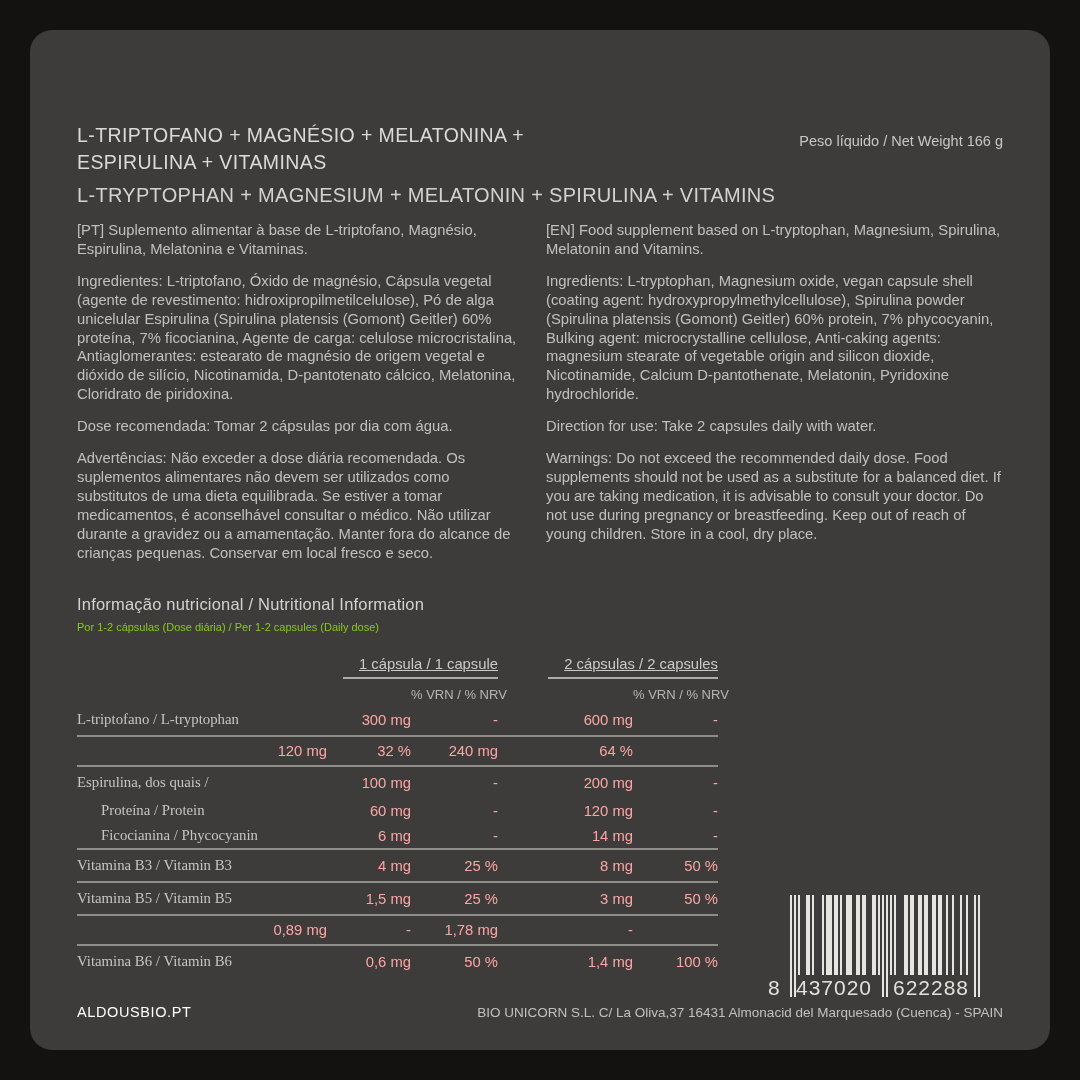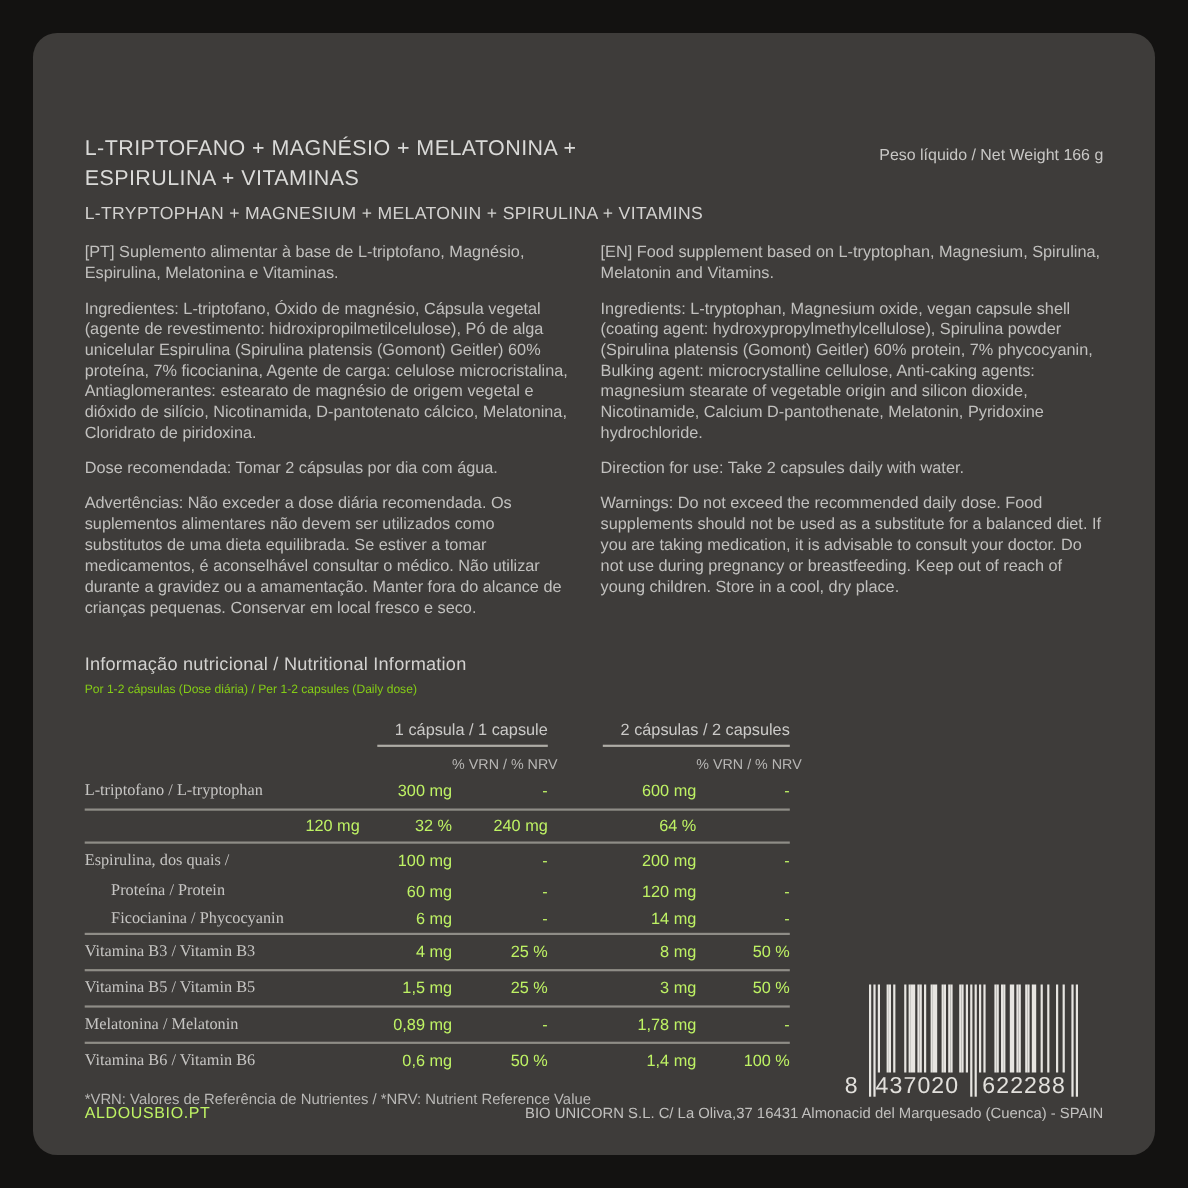--- a/index.html
+++ b/index.html
@@ -14,45 +14,45 @@
     background:#3e3c3a;
     border-radius:22px;
     color:#c4c3c1;
     overflow:hidden;
   }
   .content{position:absolute;inset:0;padding:45px 47px;box-sizing:border-box;margin-top:47px;}
 
   
   .top{display:flex;justify-content:space-between;align-items:flex-start;}
   .title-pt{font-size:19.5px;line-height:27px;color:#dadad8;letter-spacing:.4px;}
-  .title-en{font-size:16px;line-height:20px;color:#d3d2d0;letter-spacing:.3px;margin-top:9px;}
+  .title-en{font-size:20px;line-height:20px;color:#d3d2d0;letter-spacing:.3px;margin-top:9px;}
   .net{font-size:14.5px;color:#c8c7c5;margin-top:11px;white-space:nowrap;}
 
   
   .cols{
     display:grid;grid-template-columns:441px 457px;column-gap:28px;
     margin-top:16px;font-size:14.8px;line-height:18.9px;color:#c1c0be;
   }
   .cols p{margin:0 0 13px 0;}
 
   
   .nutrition{position:absolute;left:47px;top:518px;width:660px;}
   .nut-head{font-size:16.5px;color:#d3d2d0;letter-spacing:.2px;}
   .nut-sub{font-size:11px;color:#84cc16;margin-top:7px;}
 
   .table{width:641px;margin-top:23px;}
   .trow{display:grid;grid-template-columns:250px 84px 87px 135px 85px;align-items:center;padding:6px 0;}
   .trow.sep{border-bottom:2px solid #8f8d87;}
-  .trow .num{text-align:right;font-size:14.8px;color:#bef264;white-space:nowrap;}
+  .trow .num{text-align:right;font-size:14.8px;color:#fca5a5;white-space:nowrap;}
   .trow .name{font-size:14.8px;line-height:19px;color:#c6c5c3;font-family:Liberation Serif, serif;}
   .trow.subrow{padding:3px 0;}
   .trow.subrow .name{padding-left:24px;}
   .hdr{padding:0;}
   .grp{text-align:right;font-size:14.8px;color:#cbcac8;}
-  .grp span{display:inline-block;border-bottom:2px solid #aeaca6;padding:0 0 5px 16px;}
+  .grp span{display:inline-block;border-bottom:2px solid #aeaca6;padding:0 0 5px 16px;text-decoration:underline;}
   .g23{grid-column:2/4;} .g45{grid-column:4/6;}
   .vrnrow{padding:8px 0 2px;}
   .vrnrow .num{font-size:13px;color:#b7b6b4;}
   .footnote{margin-top:12px;font-size:13.5px;color:#b9b8b6;}
 
   
   .barcode{position:absolute;left:760px;top:818px;width:190px;}
   .bars{display:flex;align-items:flex-start;height:104px;}
   .m{width:2px;height:80px;flex:0 0 2px;}
   .m.b{background:#e7e5e1;}
@@ -61,21 +61,21 @@
   .d-first{left:-22px;}
   .d-g1{left:4px;width:80px;text-align:center;}
   .d-g2{left:100px;width:82px;text-align:center;}
 
   
   .footer{
     position:absolute;left:47px;right:47px;bottom:30px;
     display:flex;justify-content:space-between;align-items:baseline;
     font-size:13.5px;color:#c1c0be;
   }
-  .footer .brand{font-size:14.5px;letter-spacing:.6px;color:#bef264;text-align:center;}
+  .footer .brand{font-size:14.5px;letter-spacing:.6px;color:#ffffff;text-align:center;}
 </style>
 </head>
 <body>
 
 <div class="panel">
   <div class="content">
 
     <div class="top">
       <div>
         <div class="title-pt">
@@ -164,36 +164,34 @@
           <div class="num">50 %</div>
         </div>
         <div class="trow sep">
           <div class="name">Vitamina B5 / Vitamin B5</div>
           <div class="num">1,5 mg</div>
           <div class="num">25 %</div>
           <div class="num">3 mg</div>
           <div class="num">50 %</div>
         </div>
         <div class="trow sep">
-          <div class="name">Melatonina / Melatonin</div>
           <div class="num">0,89 mg</div>
           <div class="num">-</div>
           <div class="num">1,78 mg</div>
           <div class="num">-</div>
         </div>
         <div class="trow">
           <div class="name">Vitamina B6 / Vitamin B6</div>
           <div class="num">0,6 mg</div>
           <div class="num">50 %</div>
           <div class="num">1,4 mg</div>
           <div class="num">100 %</div>
         </div>
       </div>
 
-      <div class="footnote">*VRN: Valores de Referência de Nutrientes  / *NRV: Nutrient Reference Value</div>
     </div>
 
     <div class="barcode">
       <div class="bars">
           <div class="m b g"></div>
           <div class="m g"></div>
           <div class="m b g"></div>
           <div class="m"></div>
           <div class="m b"></div>
           <div class="m"></div>

